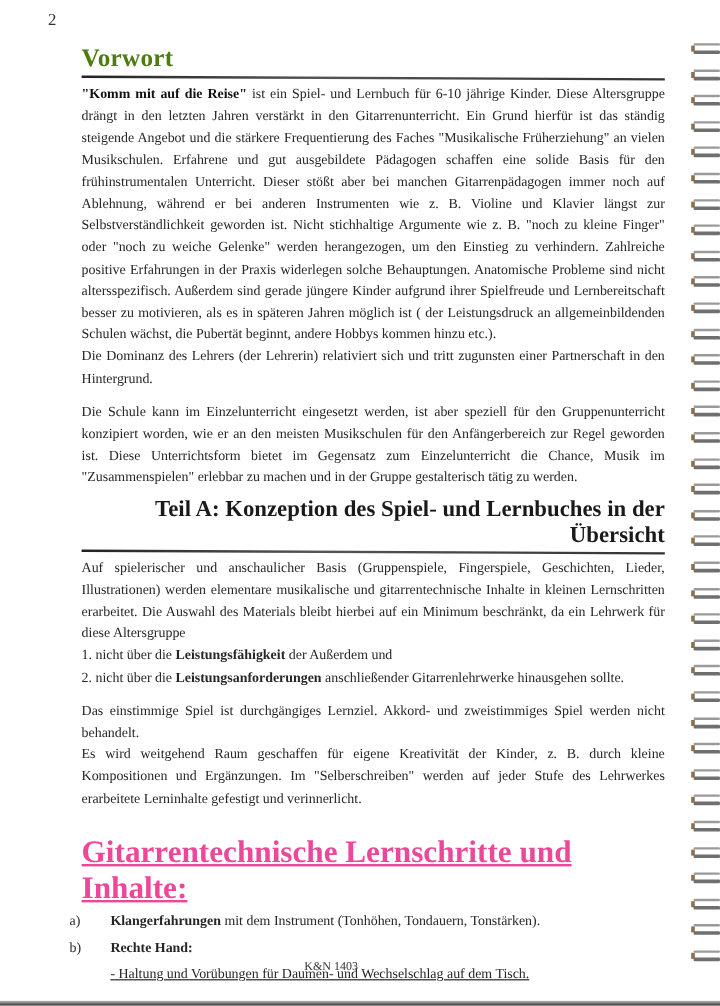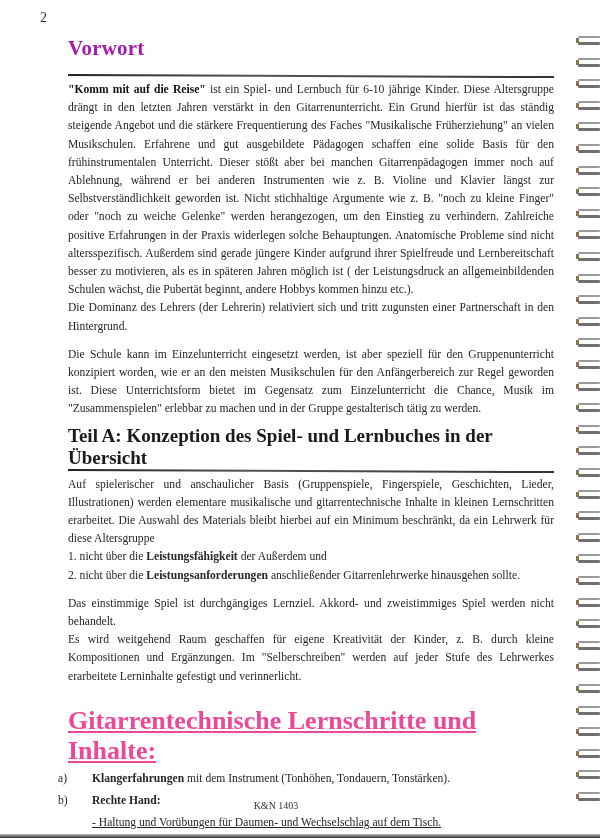--- a/index.html
+++ b/index.html
@@ -6,36 +6,36 @@
     body {
       width: 600px; height: 838px; position: relative; overflow: hidden;
       background: #ffffff;
       font-family: "Liberation Serif", "DejaVu Serif", serif;
       color: #1e1e1e;
     }
     .page { position: absolute; left: 0; top: 0; width: 600px; height: 838px; }
     .page-number { position: absolute; left: 40px; top: 10px; font-size: 14px; color: #333; }
     .content { position: absolute; left: 68px; top: 36px; width: 486px; }
     .h1 {
-      font-weight: bold; font-size: 21px; color: #a21caf; margin: 0;
-      padding-bottom: 13px; letter-spacing: 0.2px;
+      font-weight: bold; font-size: 21px; color: #4d7c0f; margin: 0;
+      padding-bottom: 2px; letter-spacing: 0.2px;
     }
     .rule {
       height: 2px; background: linear-gradient(to right, #222 0%, #555 40%, #333 100%);
       margin: 0 0 5px 0; transform: rotate(0.25deg); transform-origin: left;
     }
     .p {
       font-size: 11.6px; line-height: 18.2px; text-align: justify; margin: 0;
       color: #262626;
     }
     .p.gap { margin-top: 10px; }
     .p b { color: #111; }
     .list-line { font-size: 11.6px; line-height: 18.2px; margin: 0; color: #262626; }
     .h2 {
-      font-weight: bold; font-size: 19px; color: #1a1a1a; margin: 6px 0 0 0;
+      font-weight: bold; font-size: 19px; color: #1a1a1a; margin: 6px 0 0 0; text-align: right;
     }
     .h3 { font-weight: bold; font-size: 26px; color: #ec4899; margin: 20px 0 2px 0; text-decoration: underline; }
     .item { display: flex; font-size: 11.6px; line-height: 18px; margin-top: 4px; color: #262626; }
     .item .lbl { width: 34px; margin-left: -10px; }
     .sub { font-size: 11.6px; line-height: 18px; margin-left: 24px; margin-top: 4px; color: #262626; text-decoration: underline; }
     .footer { position: absolute; left: 0; width: 552px; top: 800px; text-align: center; font-size: 10px; color: #333; }
     .bottom-edge { position: absolute; left: 0; top: 834px; width: 600px; height: 4px; background: linear-gradient(#bbb, #333); }
     .spiral { position: absolute; right: 0; top: 36px; width: 28px; height: 800px; }
     .coil {
       position: absolute; right: 0; width: 24px; height: 9px;

